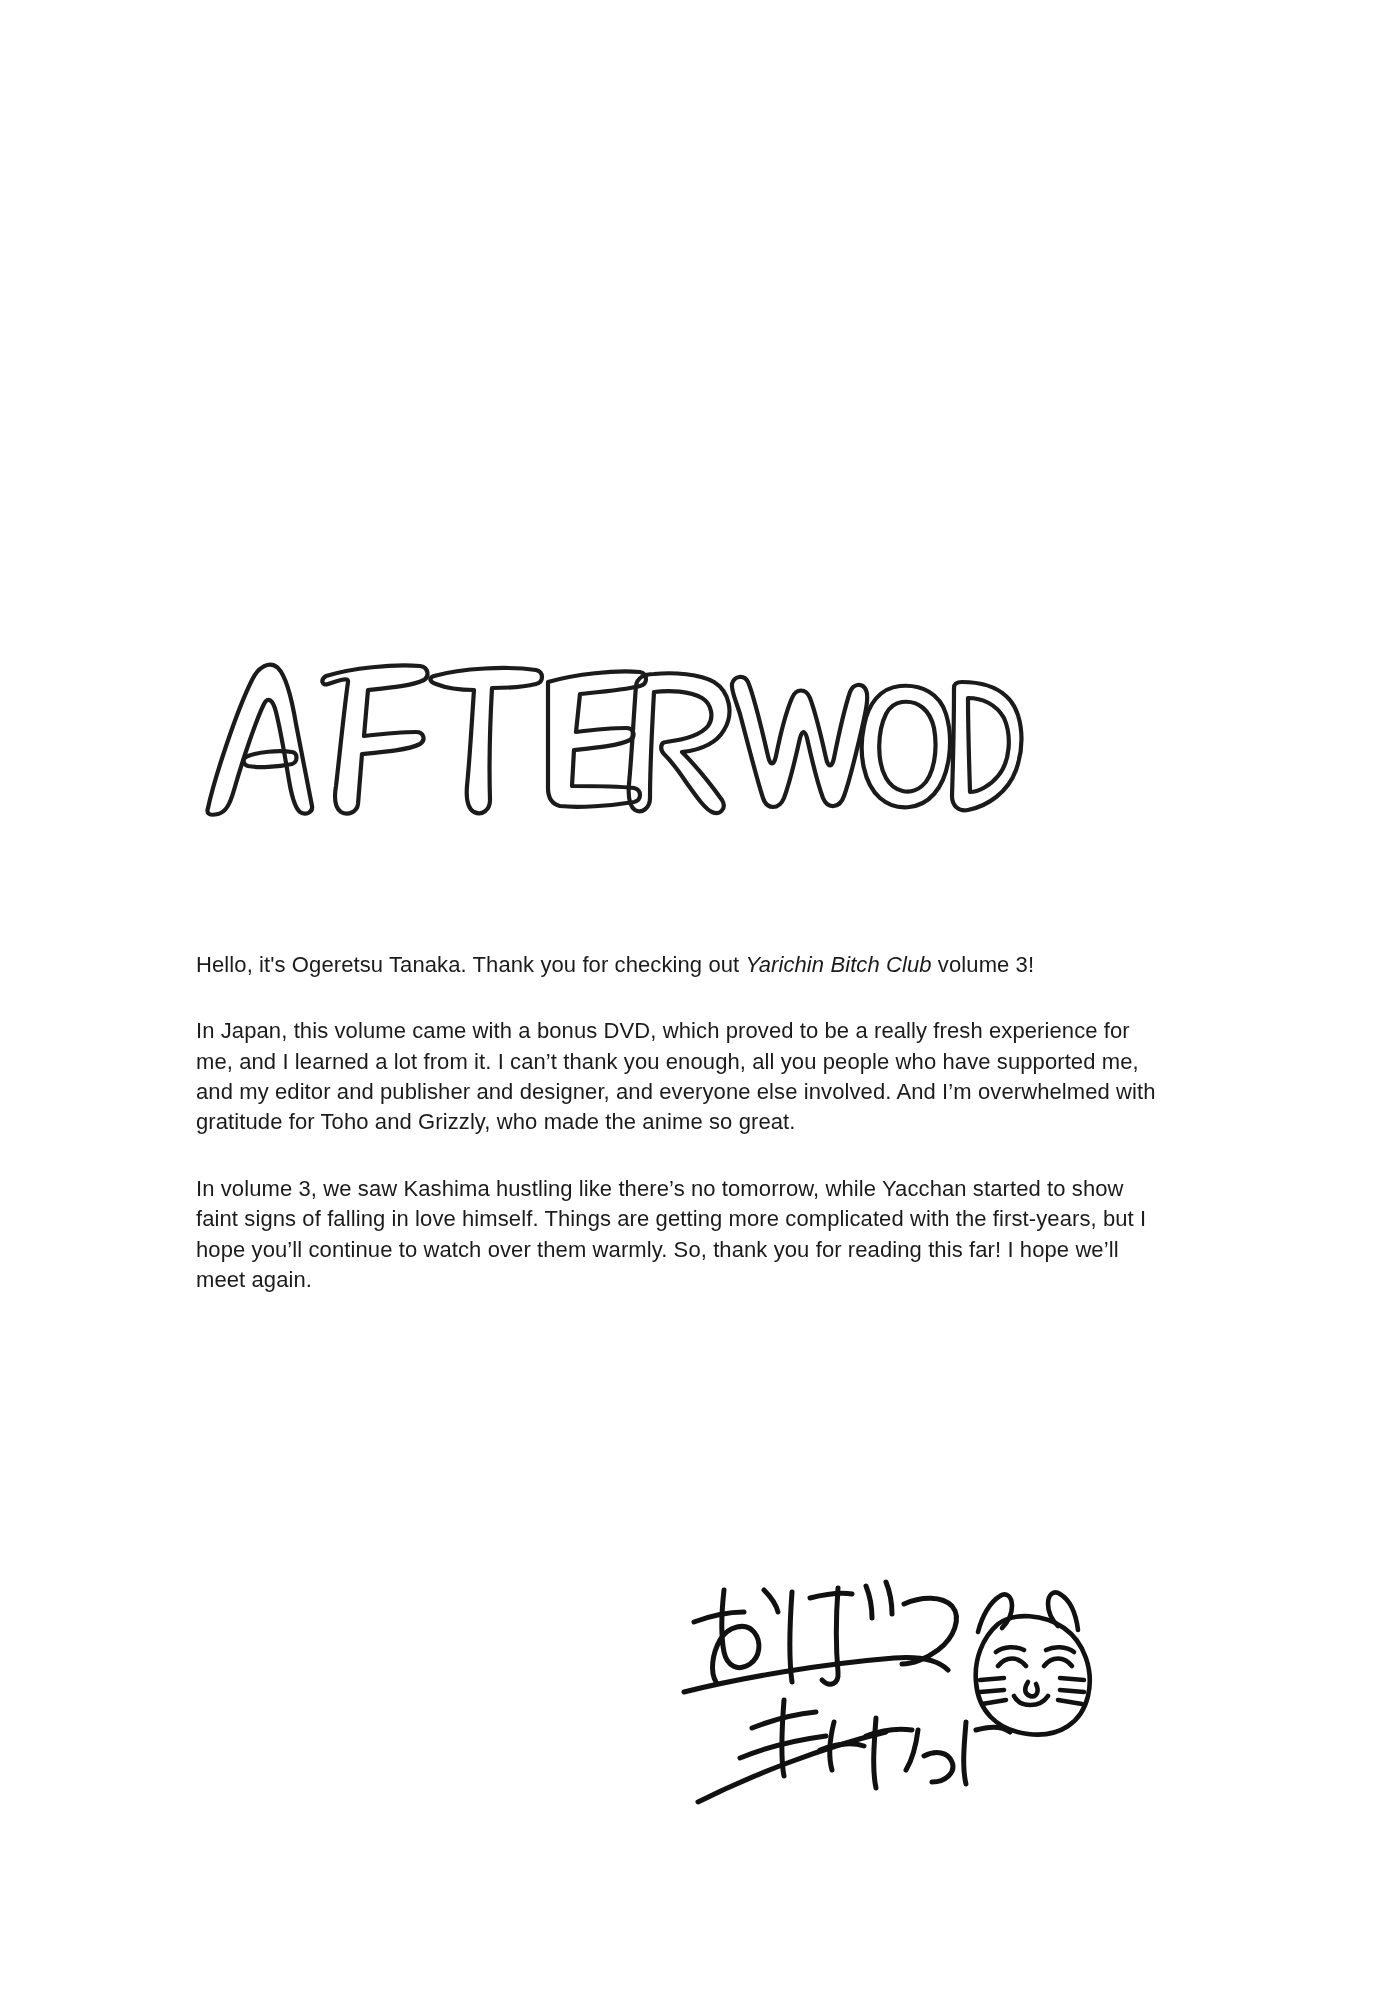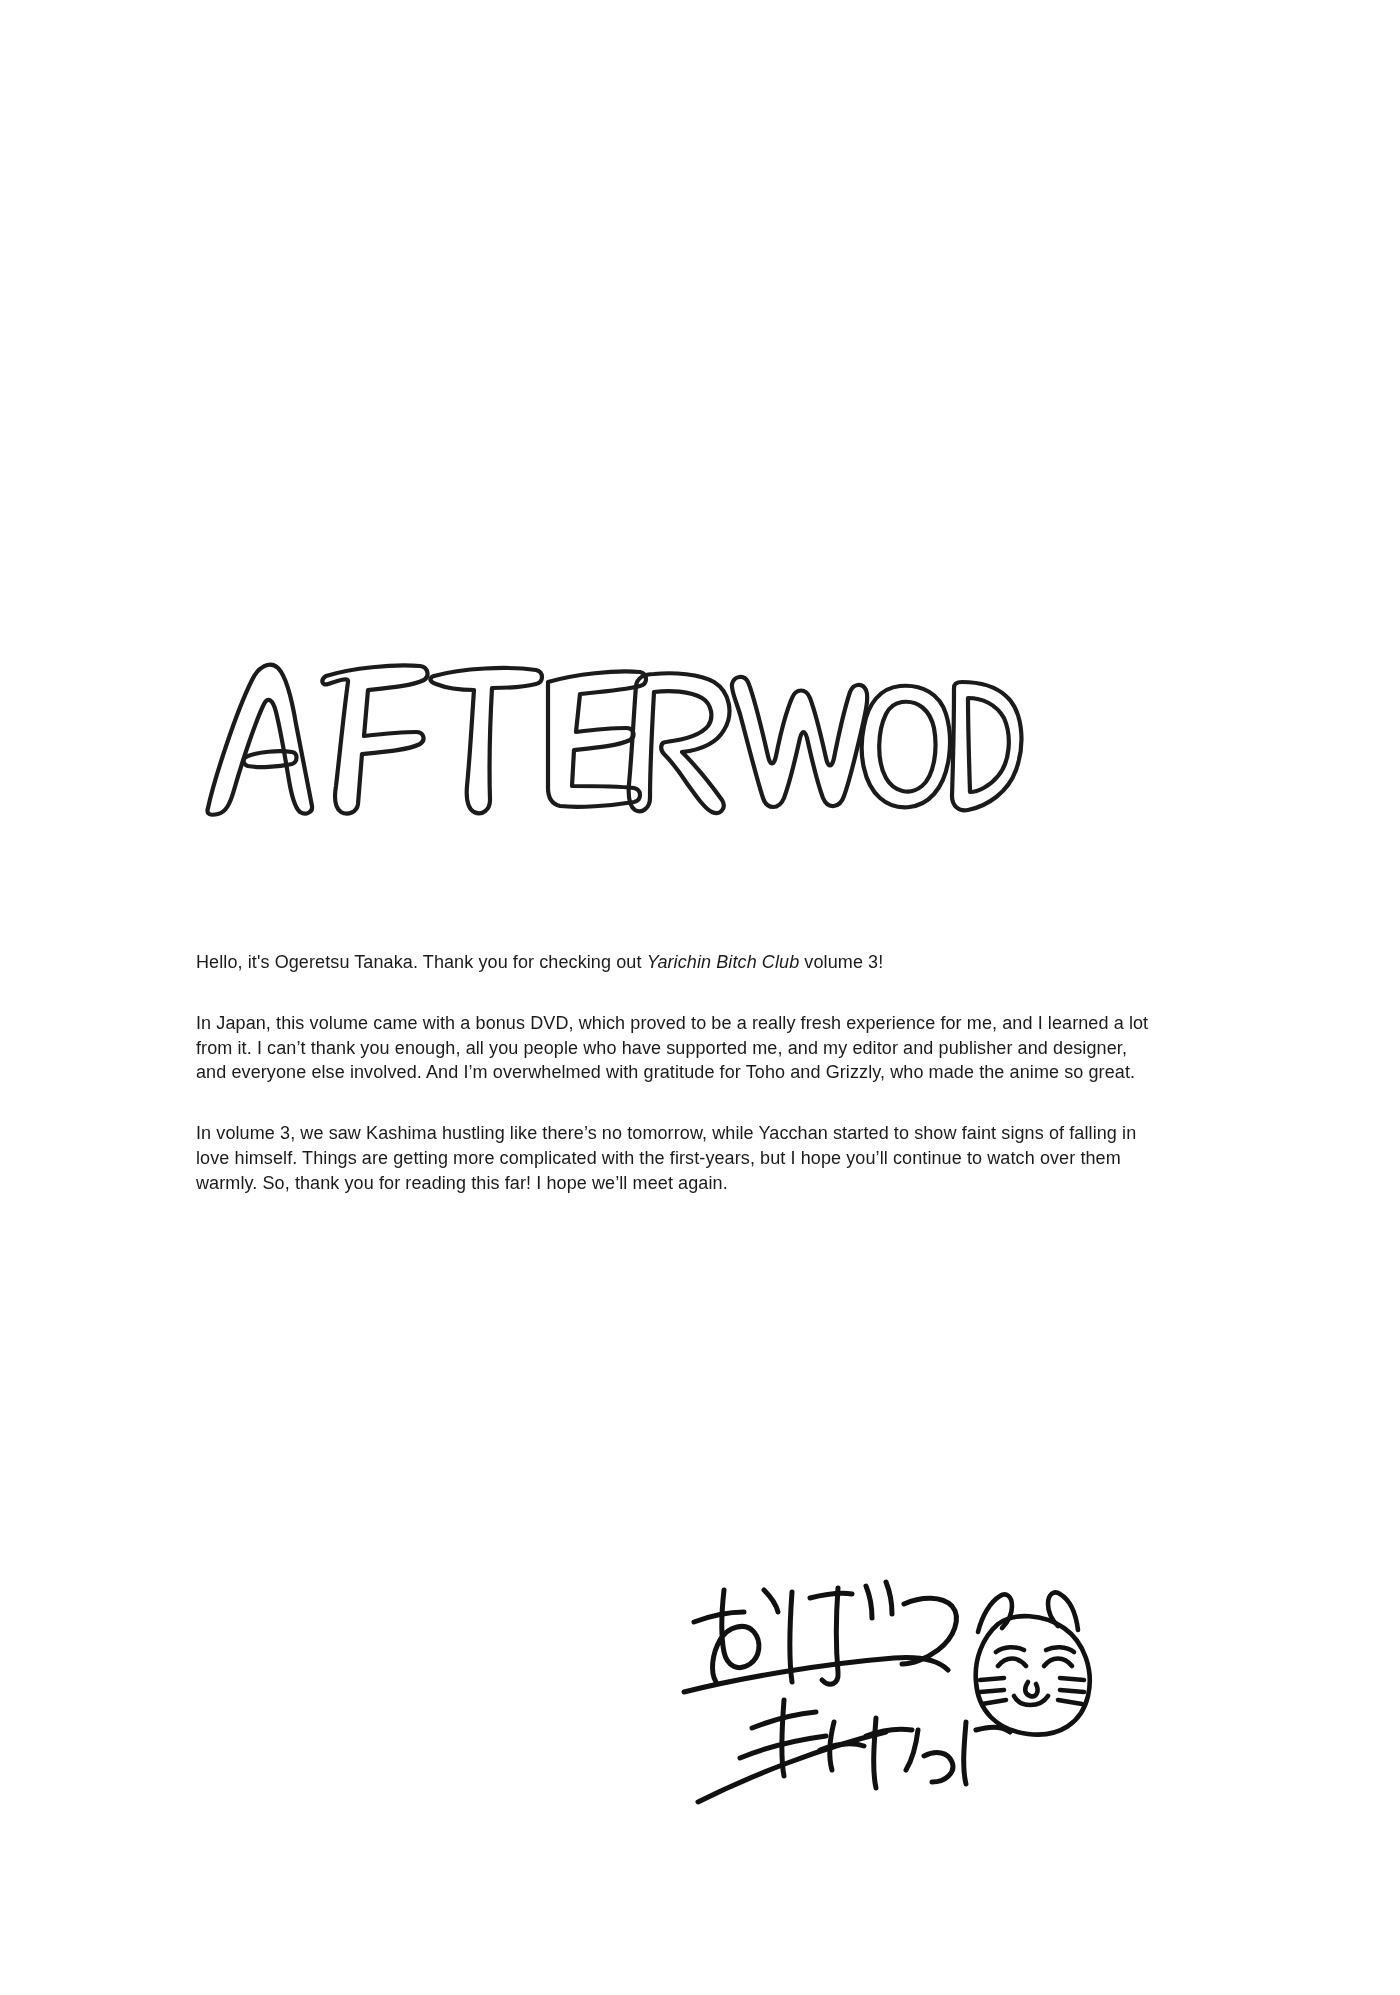--- a/index.html
+++ b/index.html
@@ -49,21 +49,21 @@
 
   
   .body-text {
     position: absolute;
     left: 196px;
     top: 950px;
     width: 960px;
   }
   .body-text p {
     margin: 0 0 36px 0;
-    font-size: 18px;
+    font-size: 22px;
     line-height: 1.38;
     letter-spacing: 0.1px;
     color: #1b1b1b;
     font-weight: 400;
   }
   .body-text p:last-child {
     margin-bottom: 17px;
   }
   .body-text .italic-title {
     font-style: italic;

